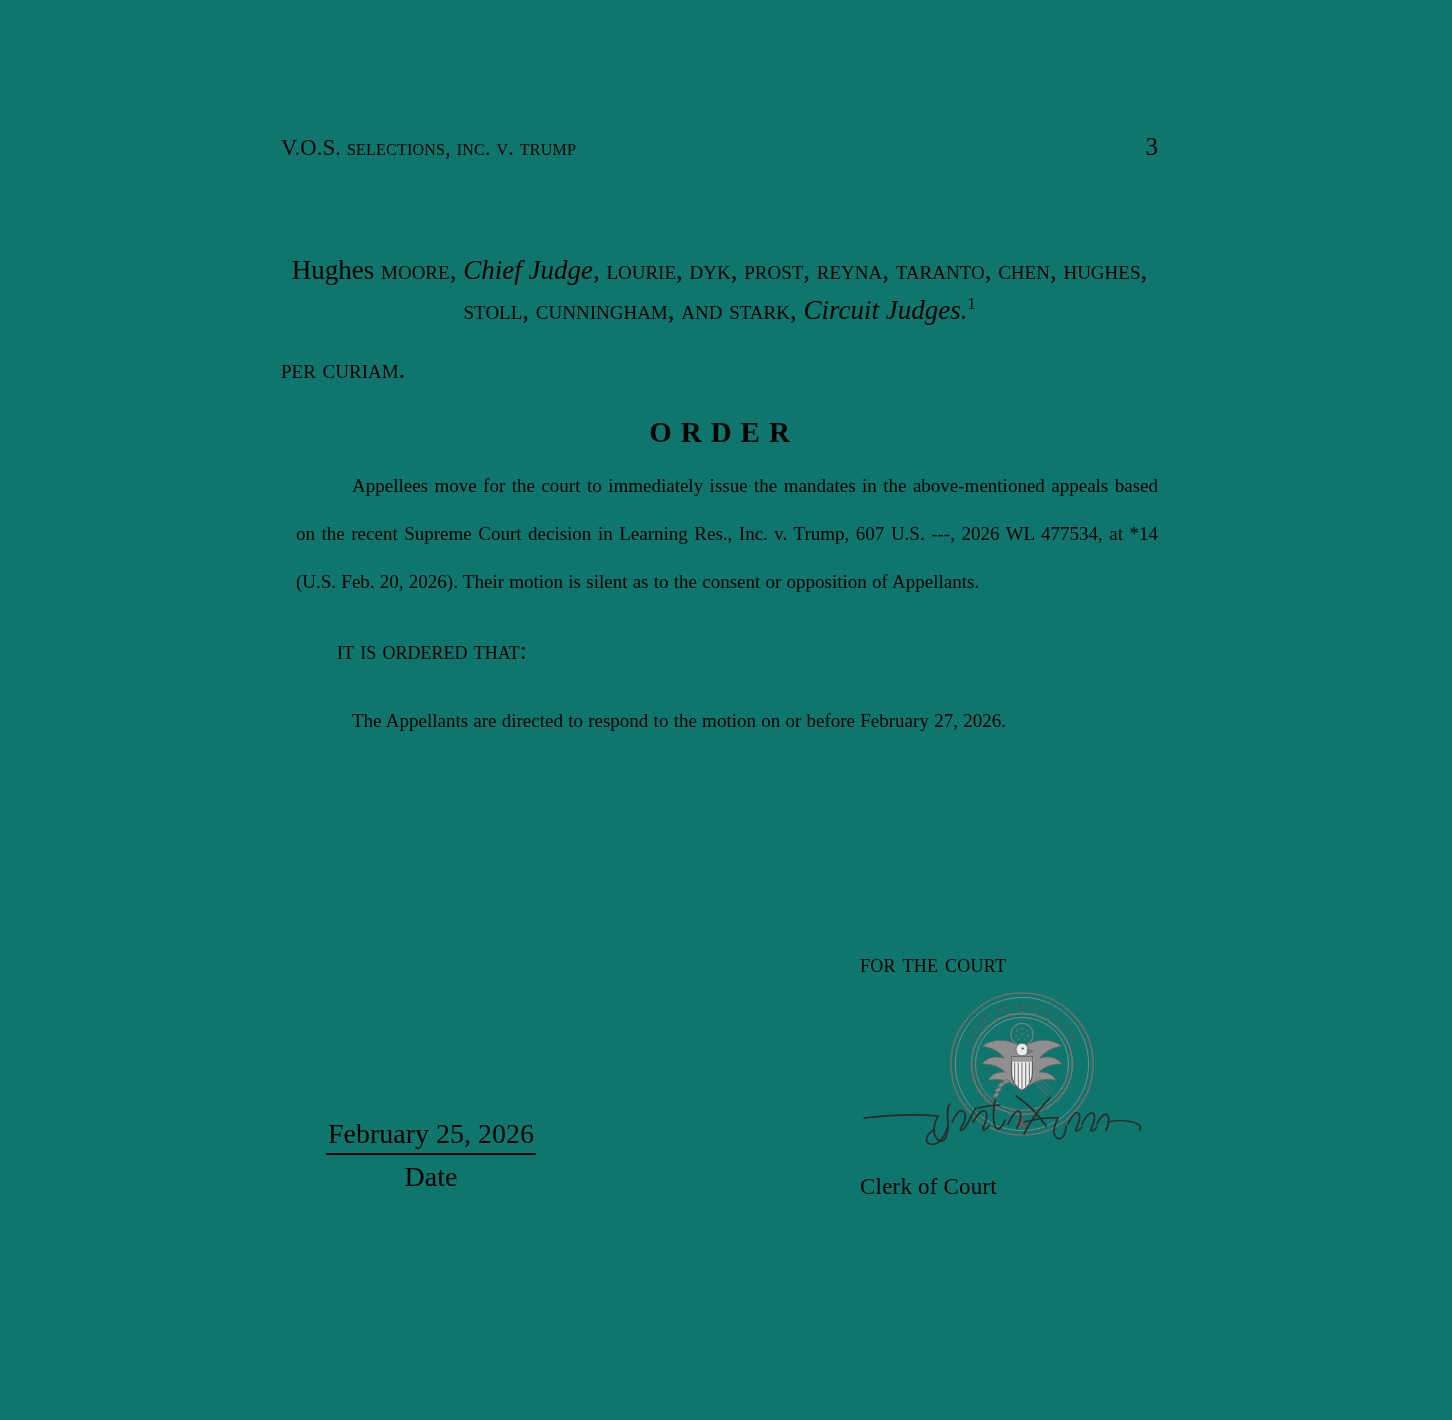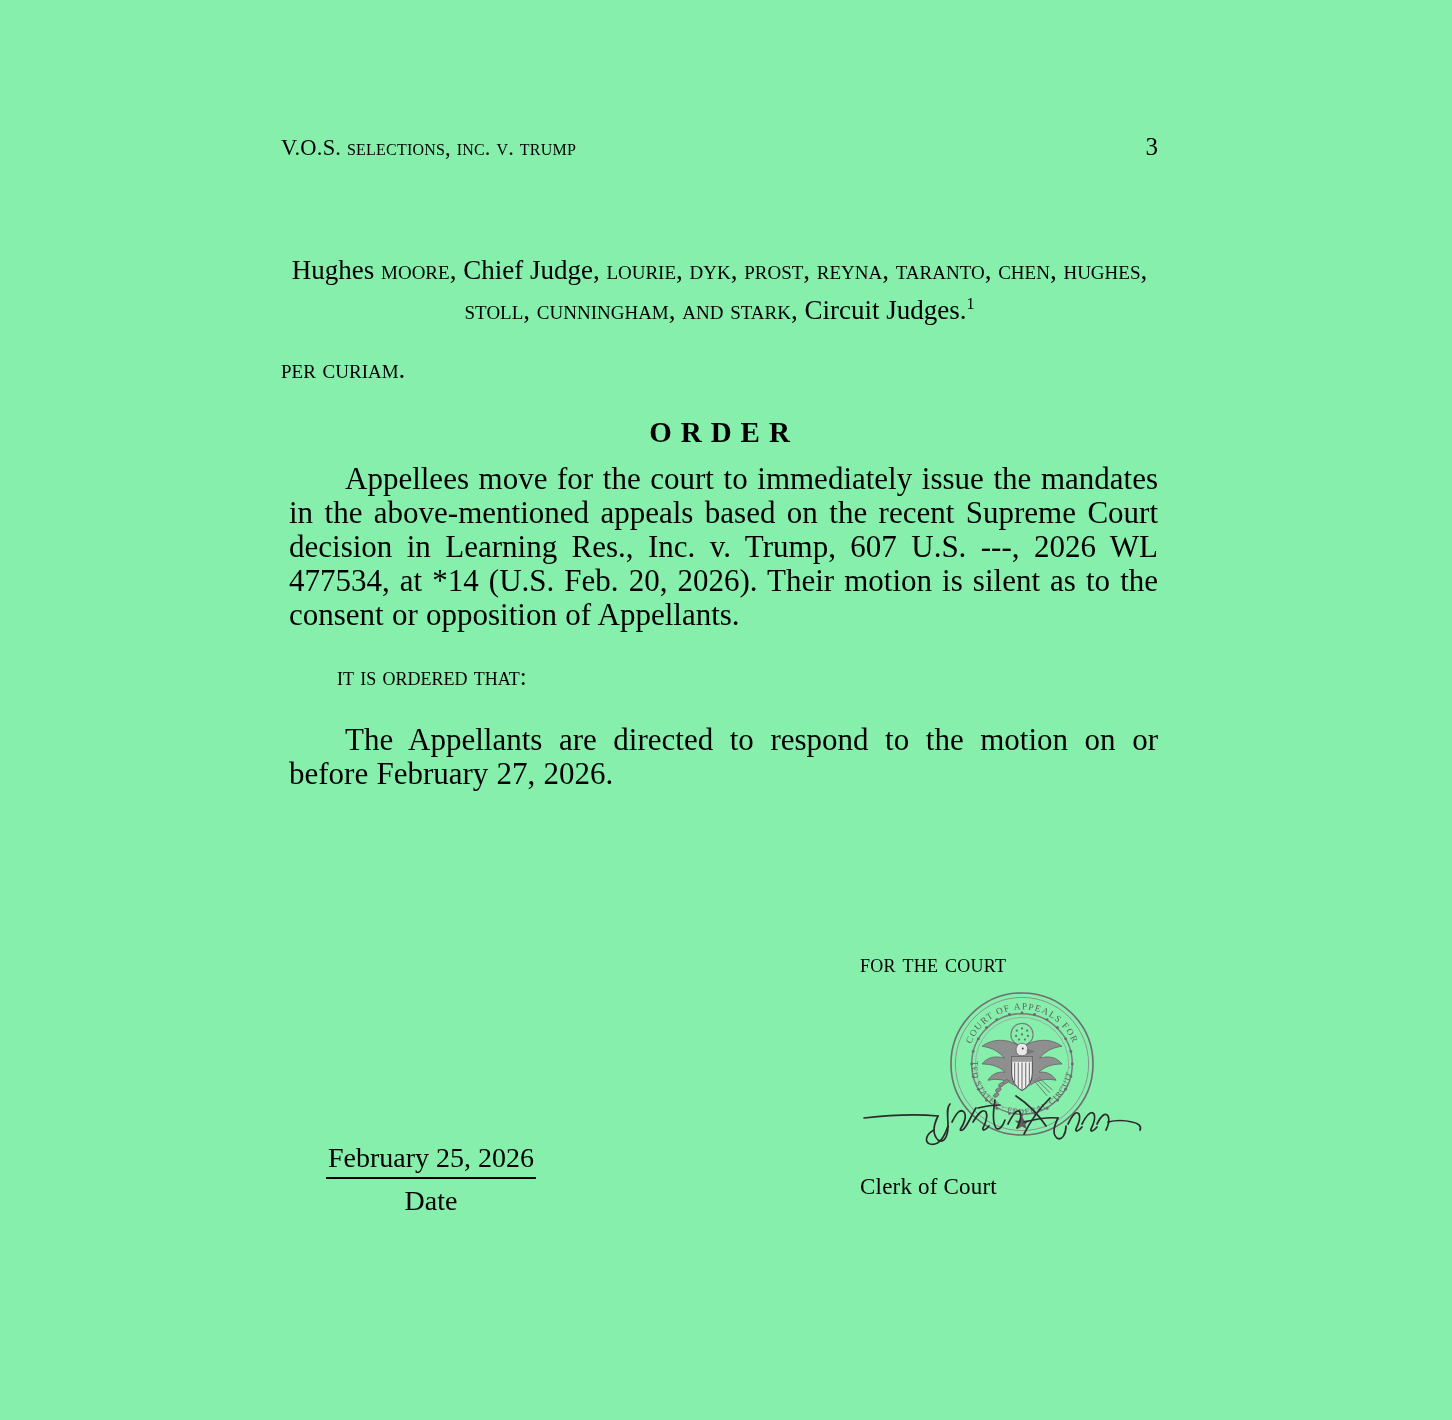--- a/index.html
+++ b/index.html
@@ -15,21 +15,21 @@
     font-family: "Liberation Serif", "DejaVu Serif", serif;
     color: #000000;
     overflow: hidden;
   }
 
   .page {
     position: absolute;
     left: 0; top: 0;
     width: 1452px;
     height: 1420px;
-    background: #86efac;
+    background: #0f766e;
   }
 
   
   .running-header {
     position: absolute;
     left: 281px;
     top: 134px;
     width: 877px;
     display: flex;
     justify-content: space-between;
@@ -62,20 +62,21 @@
     font-size: 27px;
     line-height: 40px;
     margin: 0 0 6px 0;
     padding: 0 6px;
   }
   .sc {
     font-variant: small-caps;
     text-transform: lowercase;
   }
   .role {
+    font-style: italic;
   }
   .fn-ref {
     font-size: 16px;
     vertical-align: super;
     line-height: 0;
   }
 
   .per-curiam {
     font-size: 27px;
     line-height: 40px;
@@ -87,25 +88,25 @@
   .order-heading {
     text-align: center;
     font-weight: bold;
     font-size: 29px;
     letter-spacing: 9px;
     margin: 27px 0 13px 0;
     padding-left: 9px;
   }
 
   .body-para {
-    font-size: 31px;
-    line-height: 34px;
+    font-size: 19px;
+    line-height: 48px;
     text-align: justify;
     text-indent: 56px;
-    margin: 0 0 26px 8px;
+    margin: 0 0 26px 15px;
     word-spacing: 0.5px;
   }
   .body-para.last { margin-bottom: 0; }
 
   .ordered-line {
     font-size: 25px;
     line-height: 38.5px;
     text-indent: 56px;
     font-variant: small-caps;
     text-transform: lowercase;
@@ -160,21 +161,21 @@
     font-size: 23px;
     line-height: 31px;
     margin: 0;
     letter-spacing: 0.2px;
   }
 
   
   .date-block {
     position: absolute;
     left: 281px;
-    top: 1140px;
+    top: 1116px;
     width: 300px;
     text-align: center;
   }
   .date-value {
     font-size: 28px;
     line-height: 36px;
     border-bottom: 2px solid #000;
     display: inline-block;
     padding: 0 2px 1px 2px;
   }

